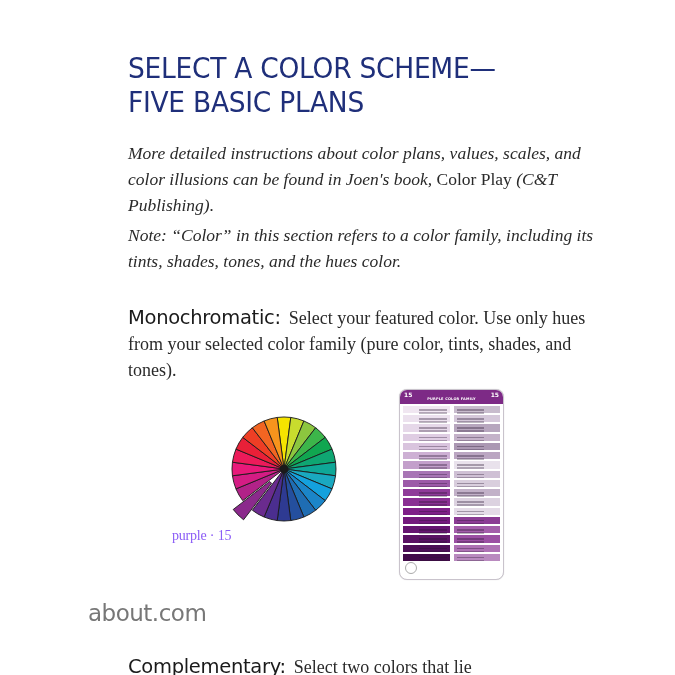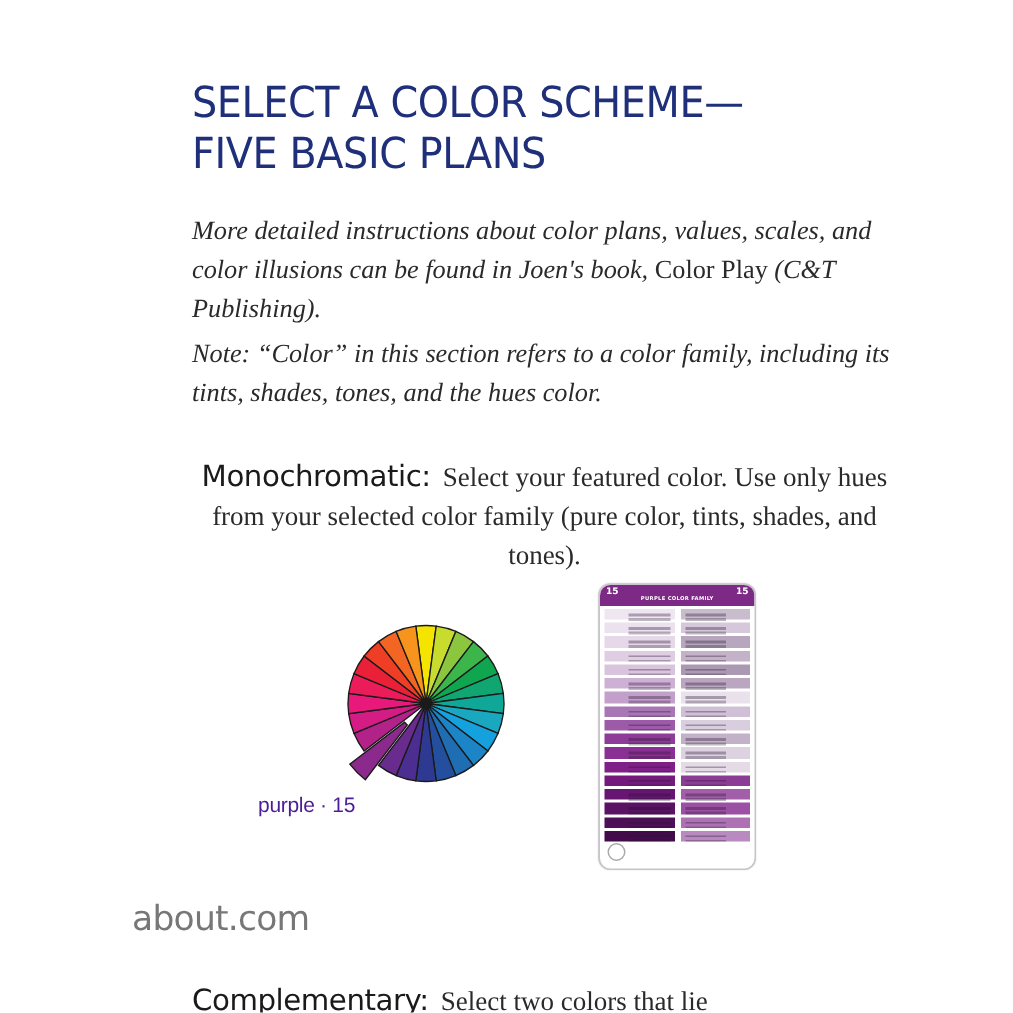--- a/index.html
+++ b/index.html
@@ -2,24 +2,24 @@
 <html><head>
 <meta charset="utf-8">
 <style>
   html, body { margin: 0; padding: 0; }
   body { width: 675px; height: 675px; background: #ffffff; position: relative; overflow: hidden; font-family: "Liberation Serif", serif; }
   .title { position: absolute; left: 128px; top: 52px; width: 470px; margin: 0; font-family: "DejaVu Sans", sans-serif; font-weight: normal; font-size: 28.5px; line-height: 34px; color: #1f2f7a; letter-spacing: -0.3px; transform: scaleX(0.93); transform-origin: left top; }
   .title span { display: block; white-space: nowrap; }
   .intro { position: absolute; left: 128px; top: 140px; width: 460px; margin: 0; font-style: italic; font-size: 17.5px; line-height: 26px; color: #2a2a2a; }
   .intro .book { font-style: normal; }
   .note { position: absolute; left: 128px; top: 222px; width: 470px; margin: 0; font-style: italic; font-size: 17.5px; line-height: 26px; color: #2a2a2a; }
-  .mono { position: absolute; left: 128px; top: 305px; width: 470px; margin: 0; font-size: 18px; line-height: 26px; color: #2a2a2a; text-align: center; }
+  .mono { position: absolute; left: 128px; top: 305px; width: 470px; margin: 0; font-size: 18px; line-height: 26px; color: #2a2a2a; }
   .plan-name { font-family: "DejaVu Sans", sans-serif; font-size: 19.5px; color: #1a1a1a; margin-right: 8px; letter-spacing: -0.3px; }
   .wheel { position: absolute; left: 220px; top: 405px; width: 140px; height: 140px; }
-  .wheel-label { position: absolute; left: 172px; top: 528px; font-family: Liberation Sans, sans-serif; font-size: 14px; color: #4c1d95; letter-spacing: -0.2px; }
+  .wheel-label { position: absolute; left: 172px; top: 528px; font-family: Liberation Serif, serif; font-size: 14px; color: #8b5cf6; letter-spacing: -0.2px; }
   .card { position: absolute; left: 399px; top: 389px; width: 103px; height: 189px; border: 1px solid #c9c3cc; border-radius: 8px; background: #fff; overflow: hidden; box-shadow: 0 0 1px rgba(0,0,0,0.2); }
   .card-head { height: 14px; background: #7d2a86; color: #fff; font-family: "DejaVu Sans", sans-serif; font-size: 6px; font-weight: bold; position: relative; }
   .card-head .num-l { position: absolute; left: 4px; top: 1px; }
   .card-head .num-r { position: absolute; right: 4px; top: 1px; }
   .card-head .ttl { position: absolute; left: 0; right: 0; top: 7px; text-align: center; font-size: 3.5px; letter-spacing: 0.2px; }
   .card-cols { position: absolute; left: 3px; top: 16px; right: 3px; bottom: 18px; display: flex; gap: 4px; }
   .col { flex: 1; display: flex; flex-direction: column; gap: 2px; }
   .sw { flex: 1; border-radius: 0; position: relative; }
   .sw::after { content: ""; position: absolute; right: 3px; top: 3px; width: 60%; height: 1.5px; background: rgba(40,20,50,0.35); box-shadow: 0 3px 0 rgba(40,20,50,0.3); }
   .col.r .sw::after { left: 3px; right: auto; }

